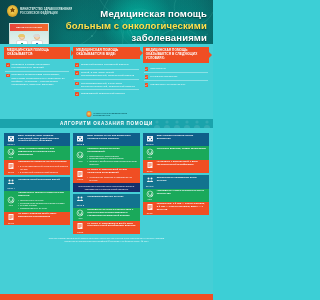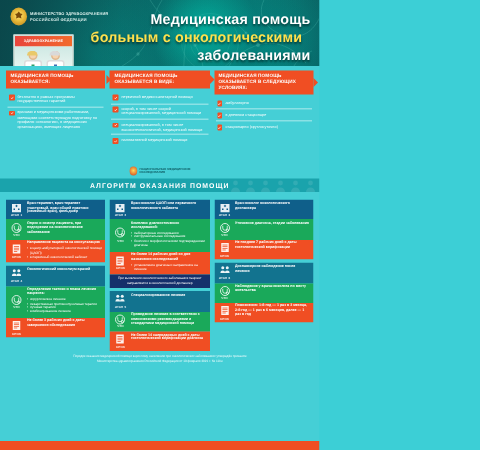--- a/index.html
+++ b/index.html
@@ -78,21 +78,21 @@
 
   .hdr-title {
     position: absolute; right: 6px; top: 8px; width: 152px;
     text-align: right; line-height: 12px;
   }
   .hdr-title .l {
     display: block; font-weight: bold; font-size: 9.5px; letter-spacing: .15px;
     text-shadow: 0 1px 1.6px rgba(0,0,0,.55);
   }
   .hdr-title .l1 { color: #ffffff; }
-  .hdr-title .l2 { color: #ffe14d; text-align: center; }
+  .hdr-title .l2 { color: #ffe14d; }
   .hdr-title .l3 { color: #ffffff; }
 
   
   .cols { display: flex; gap: 3px; padding: 3px 4px 2px; height: 67px; }
   .col { flex: 1; display: flex; flex-direction: column; }
   .col-head {
     background: #f04e23; color: #fff; font-weight: bold;
     font-size: 3.1px; line-height: 3.8px; letter-spacing: .1px;
     padding: 2.2px 3px; position: relative; min-height: 11px;
     display: flex; align-items: center;

